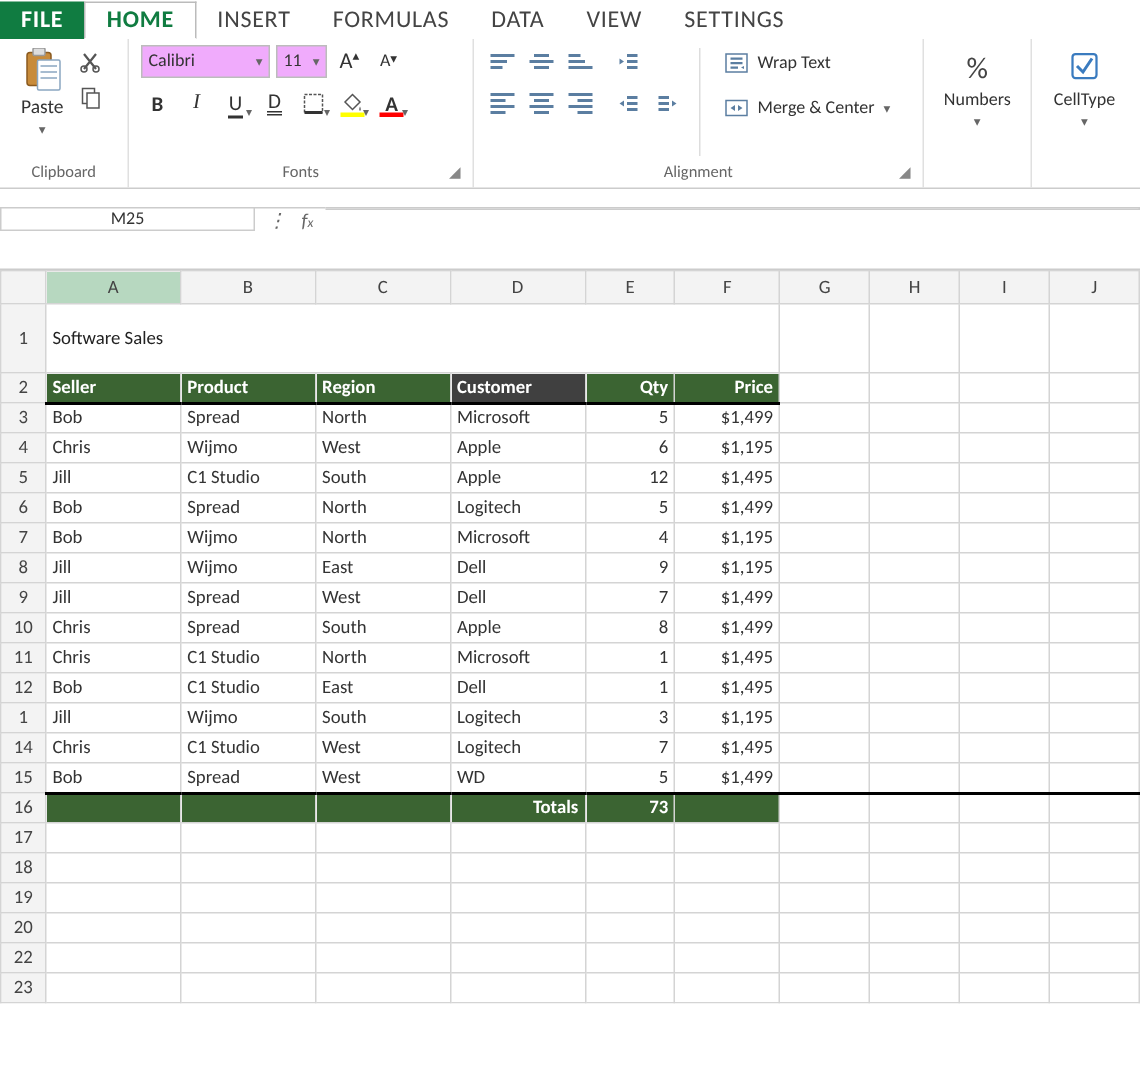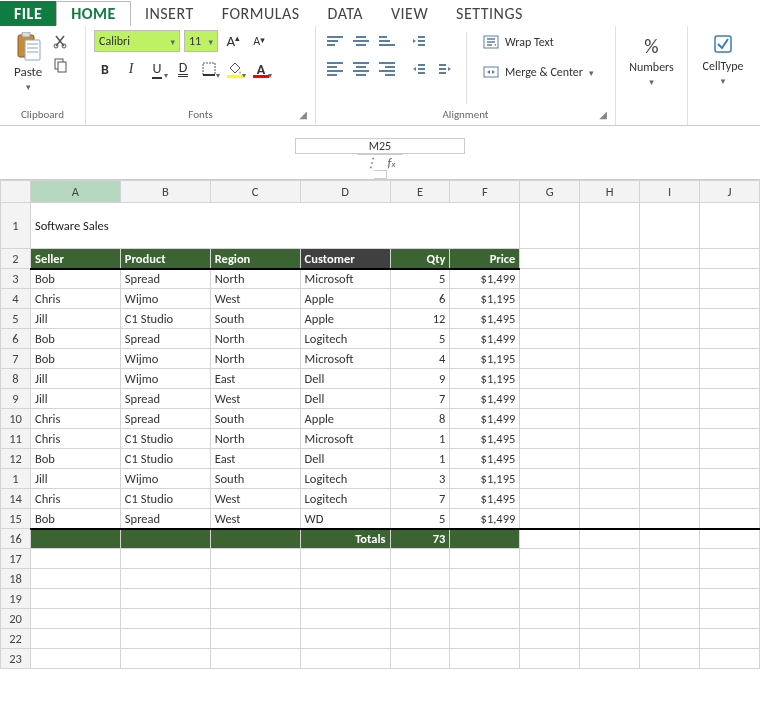--- a/index.html
+++ b/index.html
@@ -21,21 +21,21 @@
 
 .paste-btn { display: flex; flex-direction: column; align-items: center; gap: 2px; padding: 2px 6px; cursor: pointer; }
 .paste-btn .ic { width: 28px; height: 30px; position: relative; }
 .clipboard-svg { width: 28px; height: 30px; }
 .mini-stack { display: flex; flex-direction: column; gap: 6px; padding-top: 2px; }
 .mini-btn { width: 18px; height: 18px; display: flex; align-items: center; justify-content: center; cursor: pointer; color: #555; }
 
 
 .fonts-rows { display: flex; flex-direction: column; gap: 6px; }
 .fonts-row { display: flex; align-items: center; gap: 4px; }
-.combo { border: 1px solid #bcbcbc; height: 22px; display: flex; align-items: center; padding: 0 4px; font-size: 12px; background: #bef264; }
+.combo { border: 1px solid #bcbcbc; height: 22px; display: flex; align-items: center; padding: 0 4px; font-size: 12px; background: #f0abfc; }
 .combo.font-name { width: 86px; }
 .combo.font-size { width: 34px; }
 .combo .caret { margin-left: auto; font-size: 9px; color: #666; }
 .sq { width: 22px; height: 22px; display: flex; align-items: center; justify-content: center; cursor: pointer; font-size: 14px; color: #333; position: relative; }
 .sq.small-caret::after { content: "▾"; font-size: 8px; position: absolute; right: 0; bottom: 0; color: #666; }
 .underline-line { border-bottom: 2px solid #333; padding: 0 1px; }
 .doubleline { border-bottom: 3px double #333; padding: 0 1px; line-height: 12px; }
 .color-bar { position: absolute; bottom: 2px; left: 3px; right: 3px; height: 3px; }
 
 
@@ -45,21 +45,21 @@
 .align-ic span { height: 2px; background: #5b7ea1; display: block; }
 .ribbon-sep { width: 1px; background: #ddd; margin: 2px 6px; align-self: stretch; }
 .txtbtn { display: flex; align-items: center; gap: 6px; padding: 2px 6px; cursor: pointer; font-size: 12px; color: #333; height: 24px; }
 .txtbtn .ic16 { width: 16px; height: 16px; }
 
 
 .bigbtn { display: flex; flex-direction: column; align-items: center; gap: 2px; padding: 4px 10px; cursor: pointer; font-size: 12px; }
 .bigbtn .caret { font-size: 9px; color: #666; }
 
 
-.fbar { display: flex; height: 42px; border-bottom: 1px solid #ccc; align-items: center; margin-top: 12px; flex-direction: column; }
+.fbar { display: flex; height: 42px; border-bottom: 1px solid #ccc; align-items: flex-start; margin-top: 12px; }
 .namebox { width: 170px; border: 1px solid #ccc; display: flex; align-items: center; justify-content: center; font-size: 12px; background: #fff; }
 .fbar-btns { display: flex; align-items: center; padding: 0 8px; gap: 10px; border-top: 1px solid #ccc; border-bottom: none; }
 .fbar-btn { cursor: pointer; color: #666; font-size: 13px; font-style: italic; }
 .fbar-input { flex: 1; border: 1px solid #ccc; border-left: none; padding: 0 6px; display: flex; align-items: center; font-size: 12px; }
 
 
 .grid-wrap { position: relative; overflow: hidden; }
 .grid { border-collapse: collapse; table-layout: fixed; }
 .grid th, .grid td { border: 1px solid #d4d4d4; font-size: 12.5px; padding: 0 4px; height: 20px; overflow: hidden; white-space: nowrap; }
 .grid th { background: #f3f3f3; font-weight: normal; color: #444; text-align: center; }

